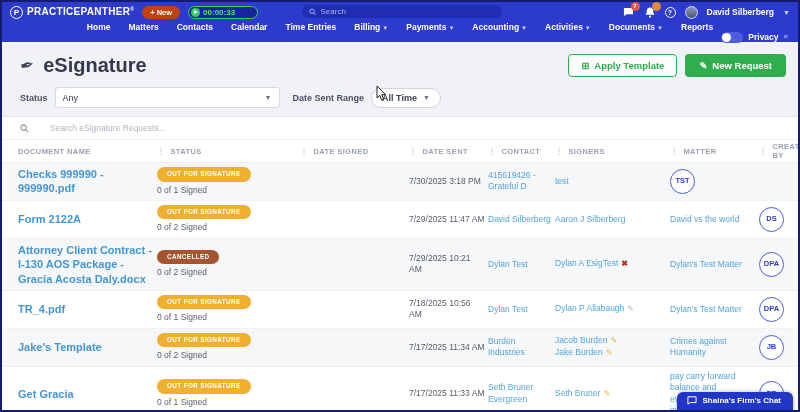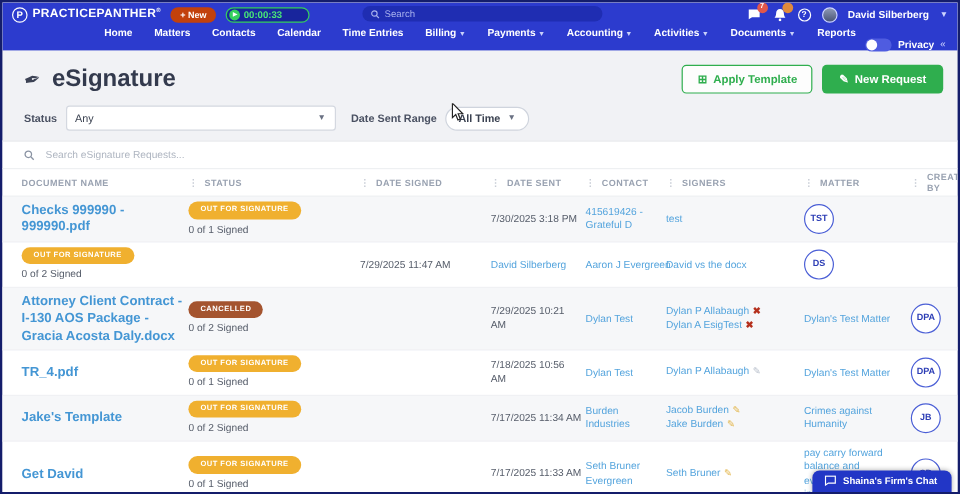--- a/index.html
+++ b/index.html
@@ -50,21 +50,21 @@
   
   .filters { display:flex; align-items:center; gap:7px; padding:6px 18px 8px 18px; }
   .filter-label { font-size:9px; font-weight:bold; color:#4a5162; }
   .select-box { width:225px; height:21px; background:#fff; border:1px solid #d4d8e0; border-radius:3px; font-size:9px; color:#3a4150; display:flex; align-items:center; padding:0 7px; cursor:pointer; }
   .select-box .sel-caret { margin-left:auto; font-size:7px; color:#6a7183; }
   .pill-filter { background:#fff; border:1px solid #cfd4dd; border-radius:11px; font-size:9px; font-weight:bold; color:#3a4150; padding:4px 10px; display:flex; align-items:center; gap:6px; cursor:pointer; }
   .pill-filter .sel-caret { font-size:7px; color:#6a7183; }
 
   
   .card { background:#fff; border-top:1px solid #e4e6ea; }
-  .tsearch { display:flex; align-items:center; gap:9px; height:19px; padding:11px 18px; border-bottom:1px solid #eef0f2; }
+  .tsearch { display:flex; align-items:center; gap:21px; height:19px; padding:11px 18px; border-bottom:1px solid #eef0f2; }
   .tsearch input { border:none; outline:none; font-size:8.5px; color:#555; width:300px; font-family:"Liberation Sans",sans-serif; }
   .tsearch input::placeholder { color:#aeb5c0; }
   .mag { color:#8a93a3; }
 
   .trow { display:grid; grid-template-columns:136px 140px 106px 76px 64px 112px 86px 50px; column-gap:3px; padding-left:16px; align-items:center; }
   .thead { height:23px; border-bottom:1px solid #eceef1; }
   .th { font-size:7.5px; font-weight:bold; letter-spacing:.4px; color:#99a2b1; display:flex; align-items:center; gap:5px; cursor:pointer; }
   .th .handle { color:#c8cdd6; font-size:8px; cursor:col-resize; }
 
   .tbody .trow { min-height:33px; border-bottom:1px solid #f0f1f4; padding-top:4px; padding-bottom:4px; cursor:pointer; }
@@ -229,42 +229,44 @@
         <div class="cell"><span class="badge out">OUT FOR SIGNATURE</span><div class="subtext">0 of 1 Signed</div></div>
         <div class="cell"></div>
         <div class="cell">7/30/2025 3:18 PM</div>
         <div class="cell"><a class="link" href="#">415619426 - Grateful D</a></div>
         <div class="cell"><a class="link" href="#">test</a></div>
         <div class="cell">
           <span class="avatar">TST</span>
         </div>
       </div>
       <div class="trow even">
+        <div class="cell">
+          <a class="doclink" href="#">Form 2122A</a>
+        </div>
         <div class="cell"><span class="badge out">OUT FOR SIGNATURE</span><div class="subtext">0 of 2 Signed</div></div>
         <div class="cell"></div>
         <div class="cell">7/29/2025 11:47 AM</div>
         <div class="cell"><a class="link" href="#">David Silberberg</a></div>
         <div class="cell">
-          <div class="signer-line"><a class="link" href="#">Aaron J Evergreen</a></div>
-        </div>
-        <div class="cell"><a class="link" href="#">David vs the docx</a></div>
+          <div class="signer-line"><a class="link" href="#">Aaron J Silberberg</a></div>
+        </div>
+        <div class="cell"><a class="link" href="#">David vs the world</a></div>
         <div class="cell">
           <span class="avatar">DS</span>
         </div>
       </div>
       <div class="trow odd">
         <div class="cell">
           <a class="doclink" href="#">Attorney Client Contract - I-130 AOS Package - Gracia Acosta Daly.docx</a>
         </div>
         <div class="cell"><span class="badge cancelled">CANCELLED</span><div class="subtext">0 of 2 Signed</div></div>
         <div class="cell"></div>
         <div class="cell">7/29/2025 10:21 AM</div>
         <div class="cell"><a class="link" href="#">Dylan Test</a></div>
         <div class="cell">
-          <div class="signer-line"><a class="link" href="#">Dylan P Allabaugh</a><span class="sic x">✖</span></div>
           <div class="signer-line"><a class="link" href="#">Dylan A EsigTest</a><span class="sic x">✖</span></div>
         </div>
         <div class="cell"><a class="link" href="#">Dylan's Test Matter</a></div>
         <div class="cell">
           <span class="avatar">DPA</span>
         </div>
       </div>
       <div class="trow even">
         <div class="cell">
           <a class="doclink" href="#">TR_4.pdf</a>
@@ -293,21 +295,21 @@
           <div class="signer-line"><a class="link" href="#">Jacob Burden</a><span class="sic pen">✎</span></div>
           <div class="signer-line"><a class="link" href="#">Jake Burden</a><span class="sic pen">✎</span></div>
         </div>
         <div class="cell"><a class="link" href="#">Crimes against Humanity</a></div>
         <div class="cell">
           <span class="avatar">JB</span>
         </div>
       </div>
       <div class="trow even">
         <div class="cell">
-          <a class="doclink" href="#">Get David</a>
+          <a class="doclink" href="#">Get Gracia</a>
         </div>
         <div class="cell"><span class="badge out">OUT FOR SIGNATURE</span><div class="subtext">0 of 1 Signed</div></div>
         <div class="cell"></div>
         <div class="cell">7/17/2025 11:33 AM</div>
         <div class="cell"><a class="link" href="#">Seth Bruner Evergreen</a></div>
         <div class="cell">
           <div class="signer-line"><a class="link" href="#">Seth Bruner</a><span class="sic pen">✎</span></div>
         </div>
         <div class="cell"><a class="link" href="#">pay carry forward balance and evergreen on paid invoice</a></div>
         <div class="cell">

